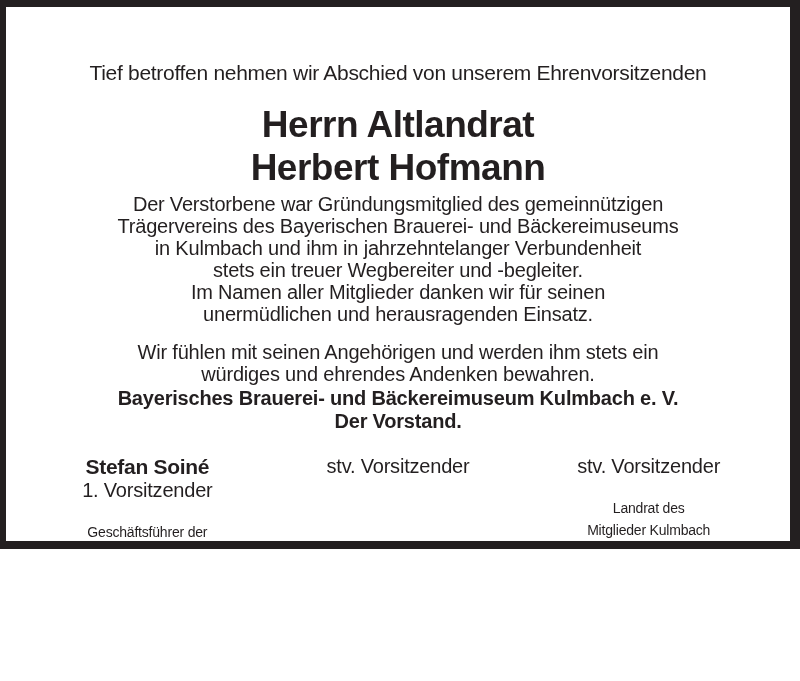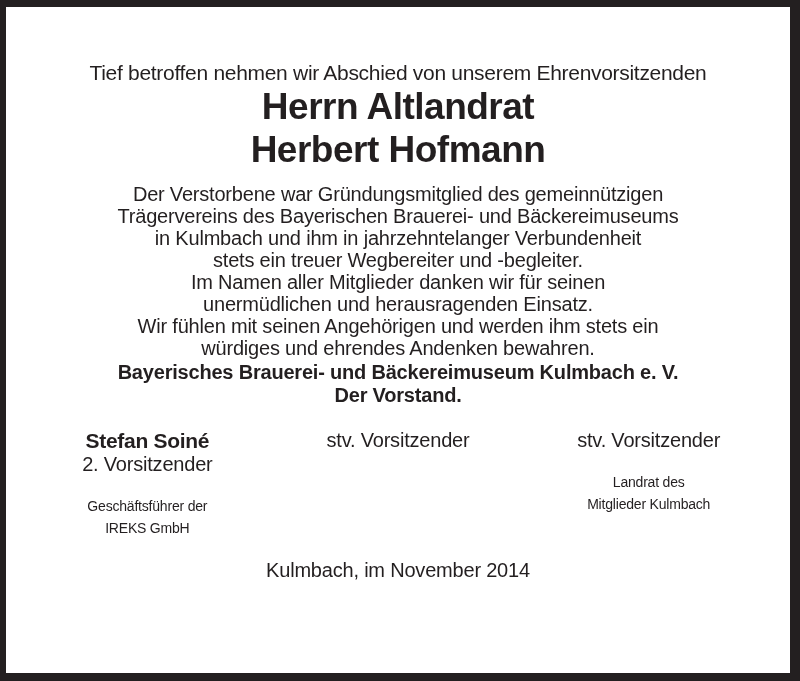--- a/index.html
+++ b/index.html
@@ -3,52 +3,53 @@
 <meta charset="utf-8">
 <style>
   html, body {
     margin: 0;
     padding: 0;
     background: #ffffff;
   }
   .notice-frame {
     box-sizing: border-box;
     width: 800px;
-    height: 681px;
+    height: 549px;
     background: #ffffff;
     border-style: solid;
     border-color: #231f20;
     border-width: 7px 10px 8px 6px;
     font-family: "Liberation Sans", sans-serif;
     color: #231f20;
     overflow: hidden;
   }
   .centered {
     text-align: center;
     white-space: pre-line;
   }
   .intro-line {
     margin-top: 54px;
     font-size: 21px;
     letter-spacing: -0.3px;
   }
   .deceased-title {
+    margin-top: 18px;
     font-size: 37px;
     font-weight: bold;
     line-height: 43px;
     letter-spacing: -0.5px;
   }
   .tribute-paragraph {
-    margin-top: 12px;
+    margin-top: 4px;
     font-size: 20px;
     line-height: 22px;
     letter-spacing: -0.2px;
   }
   .condolence-paragraph {
-    margin-top: 0;
+    margin-top: 16px;
     font-size: 20px;
     line-height: 22px;
     letter-spacing: -0.2px;
   }
   .organization-block {
     margin-top: 2px;
     font-size: 20px;
     font-weight: bold;
     line-height: 23px;
     letter-spacing: -0.2px;
@@ -110,21 +111,21 @@
   <div class="centered condolence-paragraph">Wir fühlen mit seinen Angehörigen und werden ihm stets ein
 würdiges und ehrendes Andenken bewahren.</div>
 
   <div class="centered organization-block">Bayerisches Brauerei- und Bäckereimuseum Kulmbach e. V.
 Der Vorstand.</div>
 
   <div class="signature-row">
 
     <div class="signature-col">
       <div class="signatory-name">Stefan Soiné</div>
-      <div class="signatory-role">2. Vorsitzender</div>
+      <div class="signatory-role">1. Vorsitzender</div>
       <div class="signatory-affiliation">Geschäftsführer der
 IREKS GmbH</div>
     </div>
 
     <div class="signature-col">
       <div class="signatory-role">stv. Vorsitzender</div>
     </div>
 
     <div class="signature-col">
       <div class="signatory-role">stv. Vorsitzender</div>

